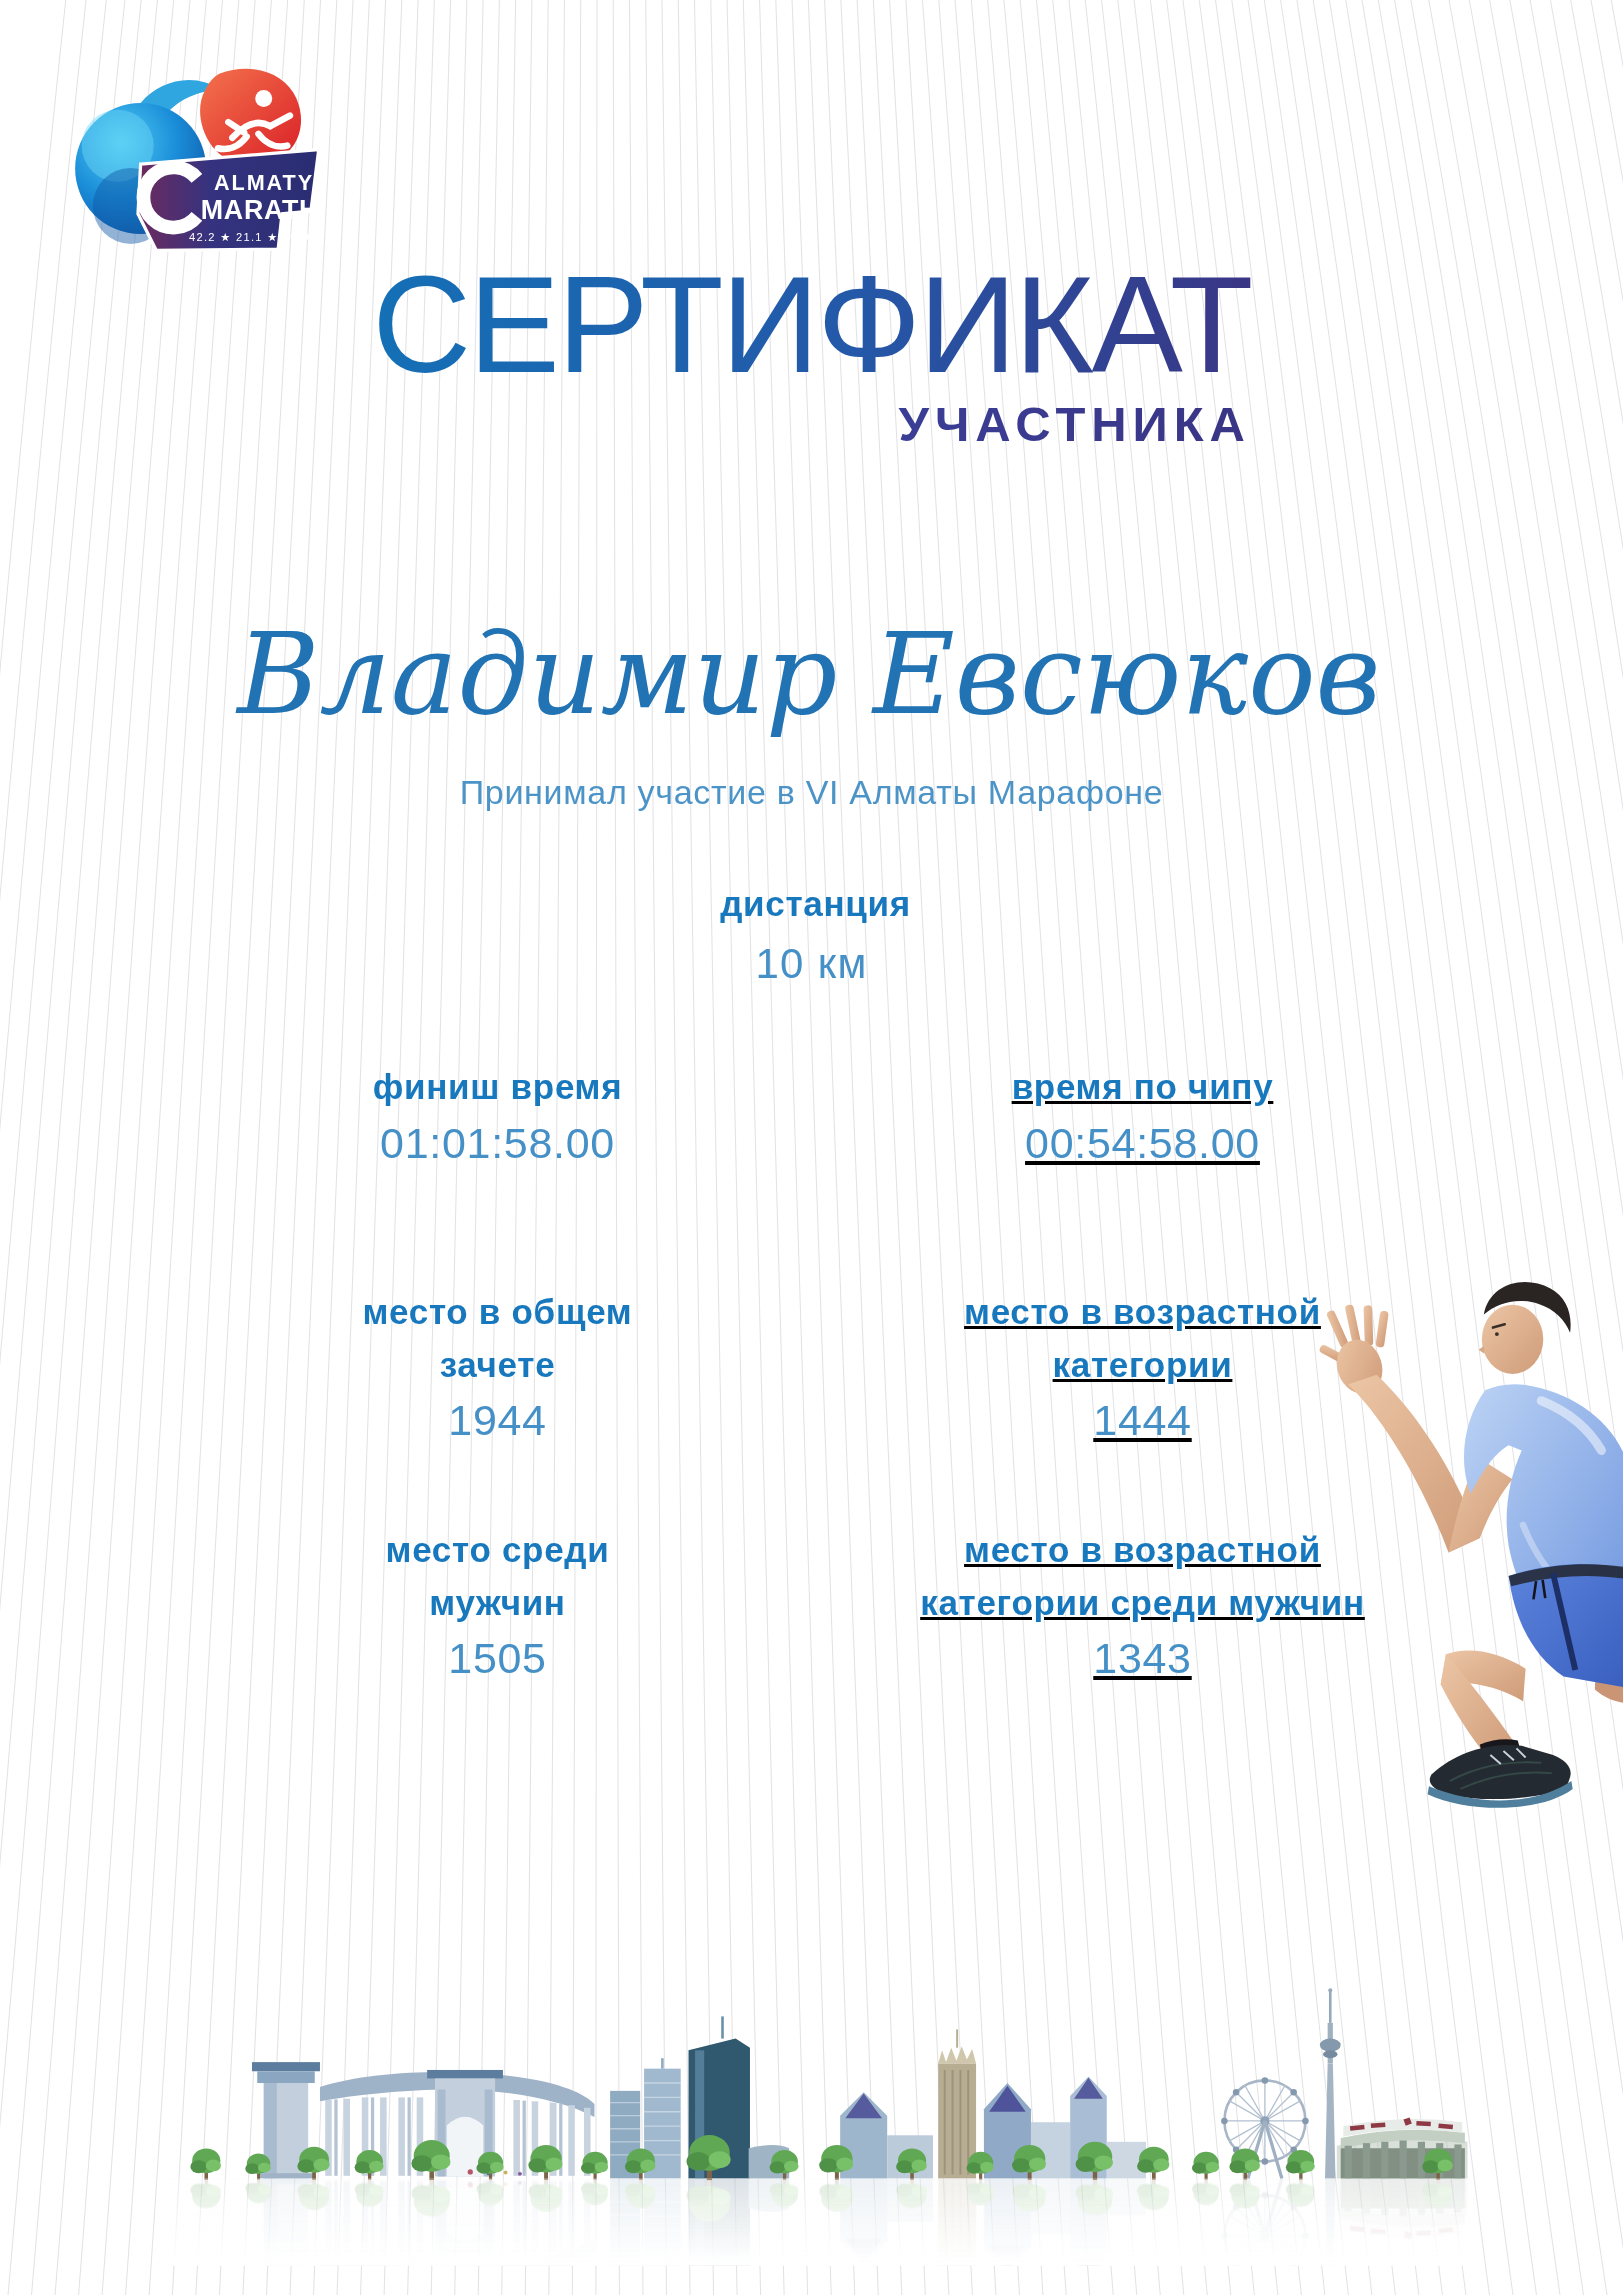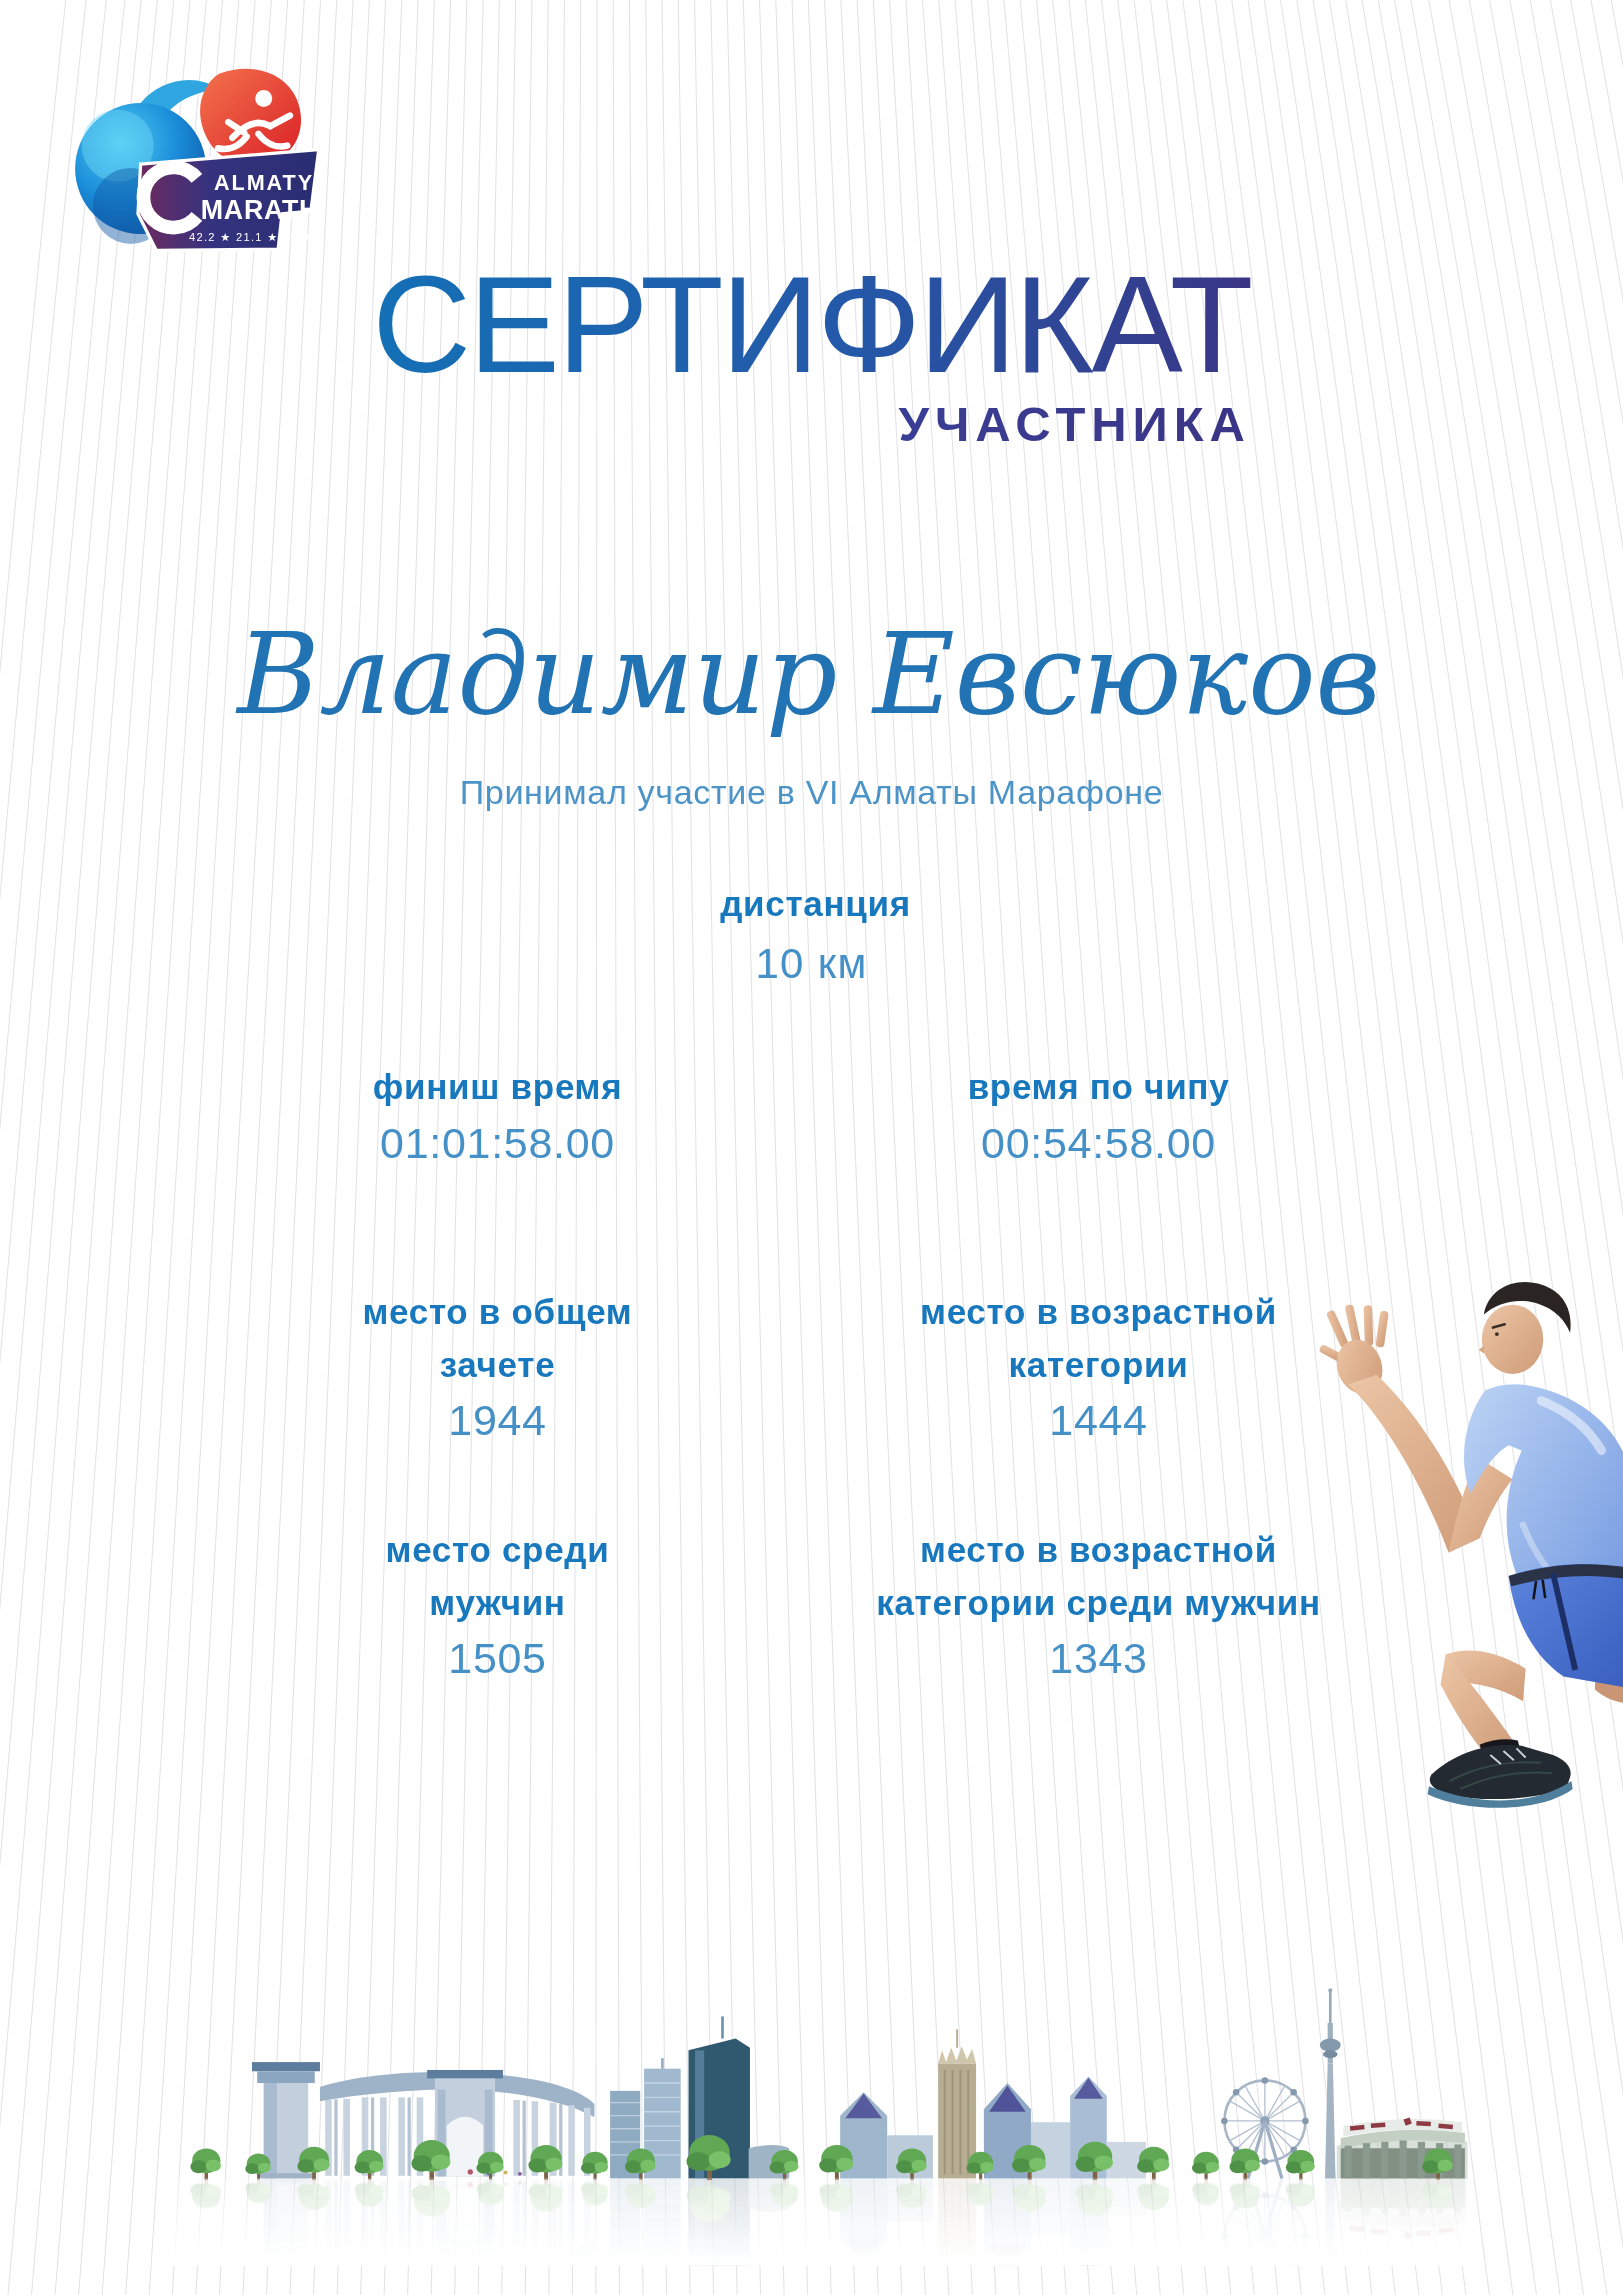--- a/index.html
+++ b/index.html
@@ -25,21 +25,21 @@
         font-style:italic;font-size:112px;color:#2173b4;line-height:1.1;}
 
   .participation{left:0;right:0;top:773px;text-align:center;font-size:34px;color:#4c94c8;letter-spacing:0.7px;}
 
   .dist-label{left:0;right:0;top:884px;text-align:center;font-size:35px;font-weight:700;color:#1878be;letter-spacing:0.7px;padding-left:8px;}
   .dist-value{left:0;right:0;top:940px;text-align:center;font-size:42px;color:#4590c6;letter-spacing:1.3px;}
 
   .stat{position:absolute;width:589px;text-align:center;z-index:2;}
   .stat .label{font-size:35px;font-weight:700;color:#1878be;line-height:1.5;letter-spacing:0.7px;white-space:pre-line;}
   .stat .value{font-size:43px;color:#4590c6;letter-spacing:0.7px;margin-top:5.2px;}
-  .col-l{left:203px;} .col-r{left:804px;}
+  .col-l{left:203px;} .col-r{left:848px;text-decoration:underline;}
   .r1{top:1061px;} .r2{top:1274px;margin-top:12px;} .r3{top:1524px;}
 
   .thanks{left:0;right:0;top:1855px;text-align:center;font-size:35px;color:#4c94c8;letter-spacing:0.7px;}
 
   .skyline{left:160px;top:1985px;width:1308px;height:281px;z-index:1;}
   .runner{right:0;top:1250px;width:330px;height:576px;z-index:1;}
 
   .footer-date{left:0;right:0;top:2235px;text-align:center;font-size:25.5px;color:#5c9ccb;letter-spacing:0.7px;z-index:3;}
 </style>
 </head>

